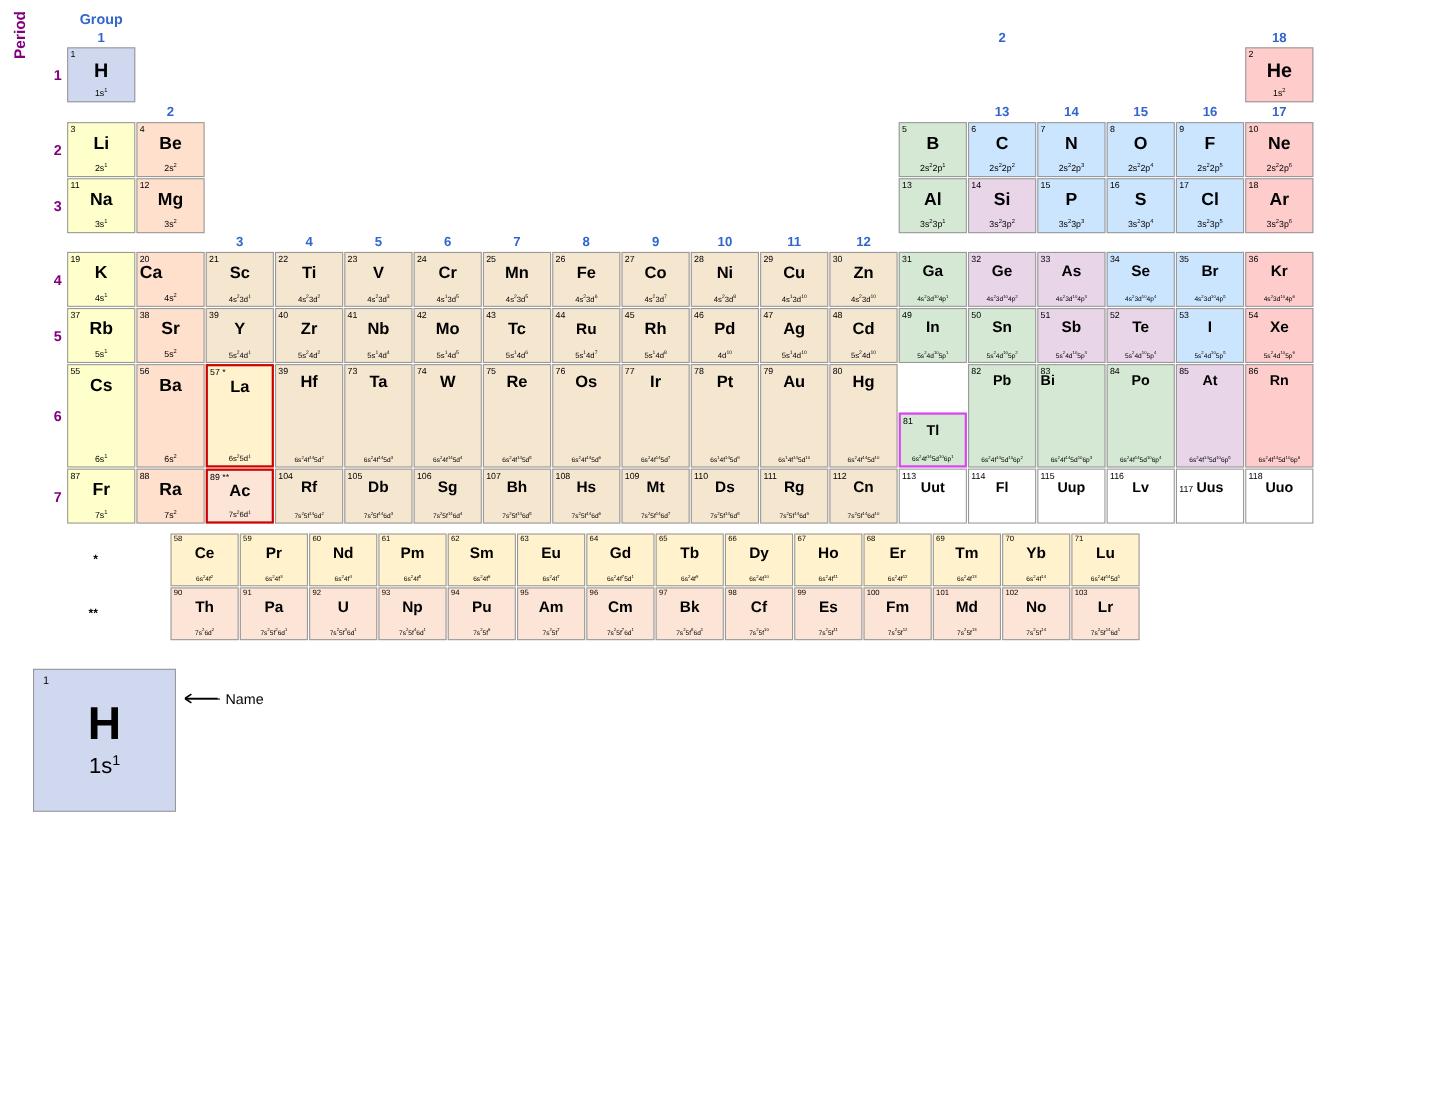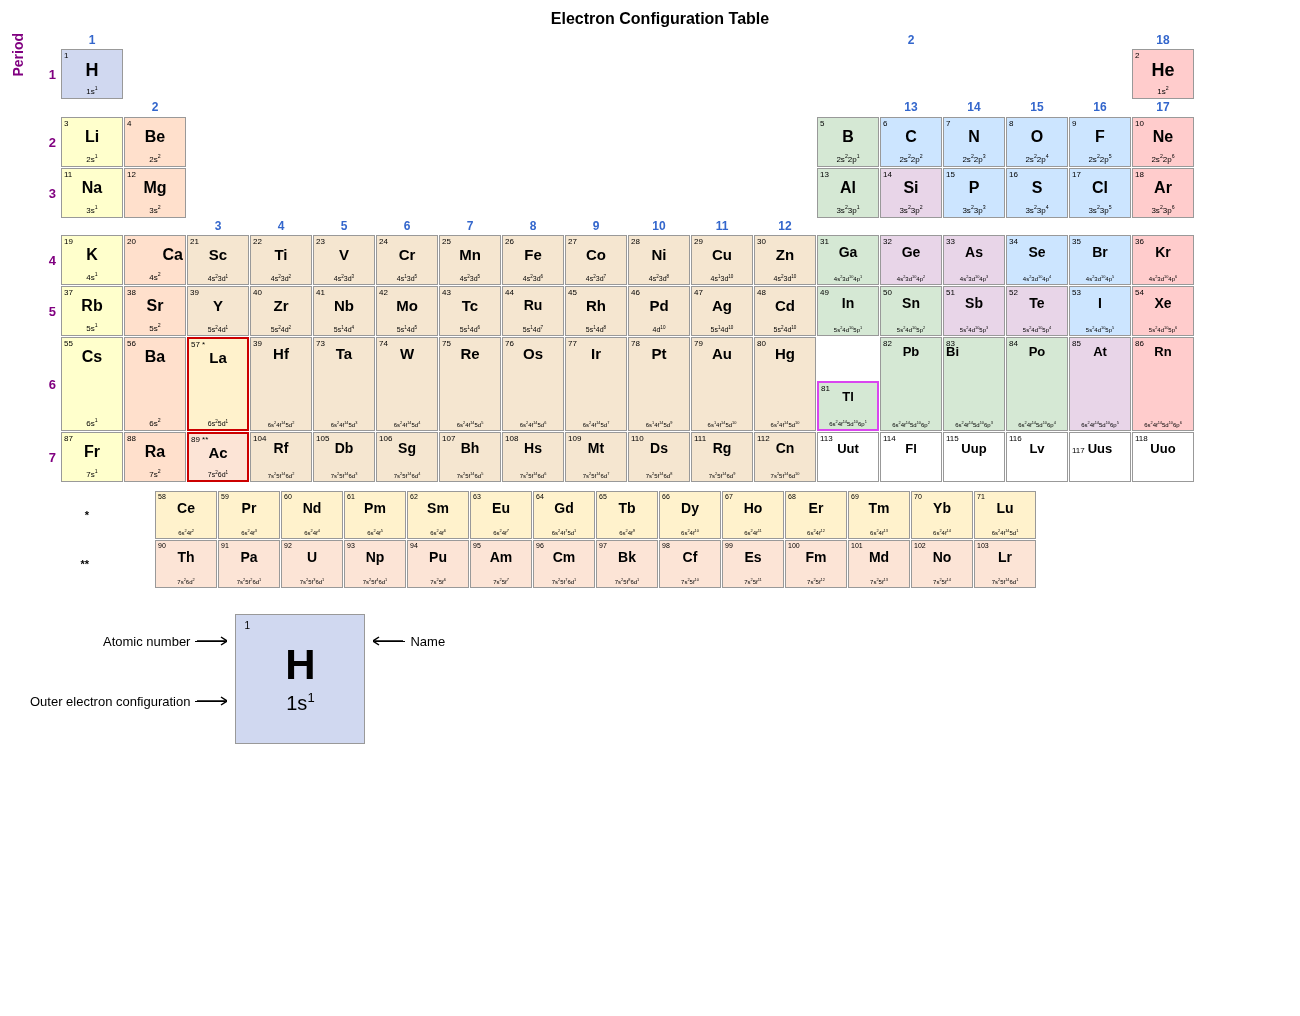--- a/index.html
+++ b/index.html
@@ -55,30 +55,48 @@
     .title-section {
       text-align: center;
       margin-bottom: 5px;
       margin-left: 20px;
     }
   </style>
 </head>
 <body>
 
 <div class="outer-container">
-  <div class="title-section">
-    <div class="page-title">Electron Configuration Table</div>
-  </div>
 
   <div style="display:flex; flex-direction:row; align-items:flex-start;">
 
     <div style="writing-mode:vertical-rl; transform:rotate(180deg); color:purple; font-weight:bold; font-size:14px; margin-right:4px; padding-top:40px;">Period</div>
 
     <div style="display:flex; flex-direction:column;">
 
+      <div style="display:grid; grid-template-columns: 30px repeat(18, 62px); gap:1px; margin-bottom:2px;">
+        <div></div>
+        <div style="color:#3366cc; font-weight:bold; font-size:13px; text-align:center;">Group</div>
+        <div></div>
+        <div></div>
+        <div></div>
+        <div></div>
+        <div></div>
+        <div></div>
+        <div></div>
+        <div></div>
+        <div></div>
+        <div></div>
+        <div></div>
+        <div></div>
+        <div></div>
+        <div></div>
+        <div></div>
+        <div></div>
+        <div></div>
+      </div>
 
       <div style="display:grid; grid-template-columns: 30px repeat(18, 62px); gap:1px; margin-bottom:2px;">
         <div></div>
         <div style="color:#3366cc; font-weight:bold; font-size:12px; text-align:center;">1</div>
         <div></div>
         <div></div>
         <div></div>
         <div></div>
         <div></div>
         <div></div>
@@ -250,21 +268,21 @@
 
       <div style="display:grid; grid-template-columns: 30px repeat(18, 62px); gap:1px; margin-bottom:1px;">
         <div style="color:purple; font-weight:bold; font-size:13px; text-align:center; display:flex; align-items:center; justify-content:flex-end; padding-right:4px;">4</div>
         <div class="cell bg-alkali" style="border:1px solid #999; padding:2px; min-height:50px; position:relative;">
           <span style="font-size:8px; position:absolute; top:1px; left:2px;">19</span>
           <div style="font-size:16px; font-weight:bold; text-align:center; margin-top:8px;">K</div>
           <div style="font-size:8px; text-align:center;">4s<sup>1</sup></div>
         </div>
         <div class="cell bg-alkaline" style="border:1px solid #999; padding:2px; min-height:50px; position:relative;">
           <span style="font-size:8px; position:absolute; top:1px; left:2px;">20</span>
-          <div style="font-size:16px; font-weight:bold; text-align:right; margin-top:8px;">Ca</div>
+          <div style="font-size:16px; font-weight:bold; text-align:left; margin-top:8px;">Ca</div>
           <div style="font-size:8px; text-align:center;">4s<sup>2</sup></div>
         </div>
         <div class="cell bg-transition" style="border:1px solid #999; padding:2px; min-height:50px; position:relative;">
           <span style="font-size:8px; position:absolute; top:1px; left:2px;">21</span>
           <div style="font-size:15px; font-weight:bold; text-align:center; margin-top:8px;">Sc</div>
           <div style="font-size:7px; text-align:center;">4s<sup>2</sup>3d<sup>1</sup></div>
         </div>
         <div class="cell bg-transition" style="border:1px solid #999; padding:2px; min-height:50px; position:relative;">
           <span style="font-size:8px; position:absolute; top:1px; left:2px;">22</span>
           <div style="font-size:15px; font-weight:bold; text-align:center; margin-top:8px;">Ti</div>
@@ -767,40 +785,20 @@
           <span style="font-size:7px; position:absolute; top:1px; left:2px;">103</span>
           <div style="font-size:14px; font-weight:bold; text-align:center; margin-top:6px;">Lr</div>
           <div style="font-size:6px; text-align:center;">7s<sup>2</sup>5f<sup>14</sup>6d<sup>1</sup></div>
         </div>
       </div>
 
     </div>
   </div>
 
   <div style="display:flex; align-items:flex-start; margin-top:25px; margin-left:20px; gap:10px;">
-    <div style="display:flex; flex-direction:column; align-items:flex-end; gap:25px; padding-top:20px;">
-      <div style="display:flex; align-items:center; gap:5px; font-size:13px;">
-        <span>Atomic number</span>
-        <span style="display:inline-block; width:30px; height:1px; background:black; position:relative;">
-          <svg width="30" height="10" style="position:absolute; top:-5px; right:-2px;">
-              <polyline points="0,5 30,5" stroke="black" stroke-width="1.5" fill="none"></polyline>
-              <polyline points="24,1 30,5 24,9" stroke="black" stroke-width="1.5" fill="none"></polyline>
-            </svg>
-        </span>
-      </div>
-      <div style="display:flex; align-items:center; gap:5px; font-size:13px; margin-top:20px;">
-        <span>Outer electron configuration</span>
-        <span style="display:inline-block; width:30px; height:1px; background:black; position:relative;">
-          <svg width="30" height="10" style="position:absolute; top:-5px; right:-2px;">
-              <polyline points="0,5 30,5" stroke="black" stroke-width="1.5" fill="none"></polyline>
-              <polyline points="24,1 30,5 24,9" stroke="black" stroke-width="1.5" fill="none"></polyline>
-            </svg>
-        </span>
-      </div>
-    </div>
 
     <div class="legend-box" style="width:130px; height:130px; border:1px solid #999; background:#d0d8f0; position:relative; display:flex; flex-direction:column; align-items:center; justify-content:center;">
       <span style="font-size:10px; position:absolute; top:5px; left:8px;">1</span>
       <div style="font-size:42px; font-weight:bold; text-align:center; line-height:1;">H</div>
       <div style="font-size:20px; text-align:center; margin-top:4px;">1s<sup>1</sup></div>
     </div>
 
     <div style="display:flex; flex-direction:column; gap:30px; padding-top:20px;">
       <div style="display:flex; align-items:center; gap:5px; font-size:13px;">
         <span style="display:inline-block; width:30px; height:1px; background:black; position:relative;">

